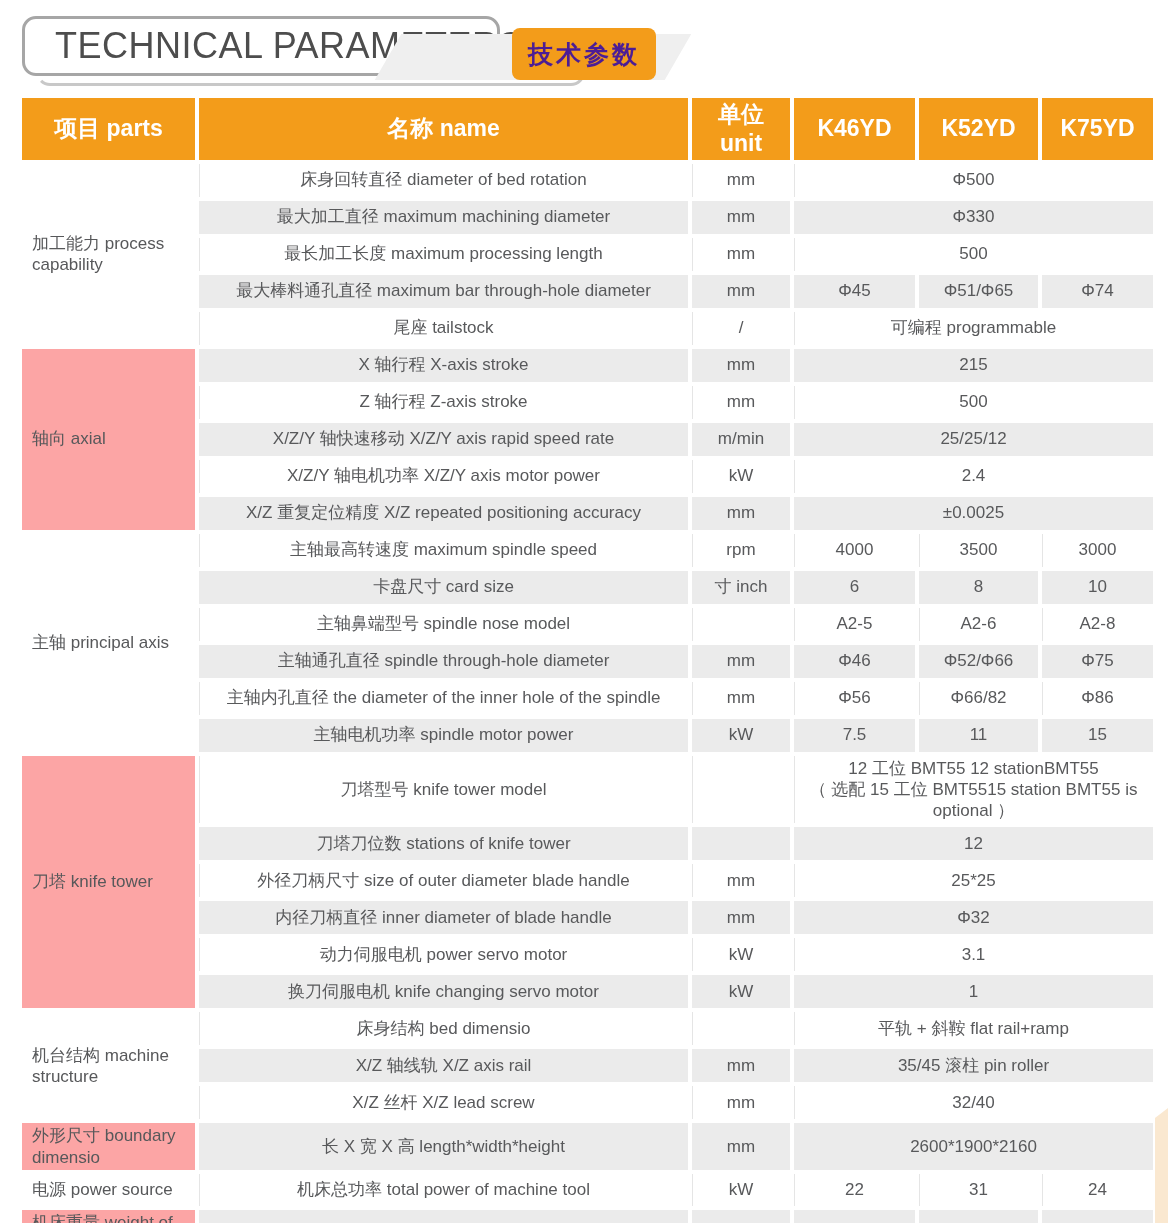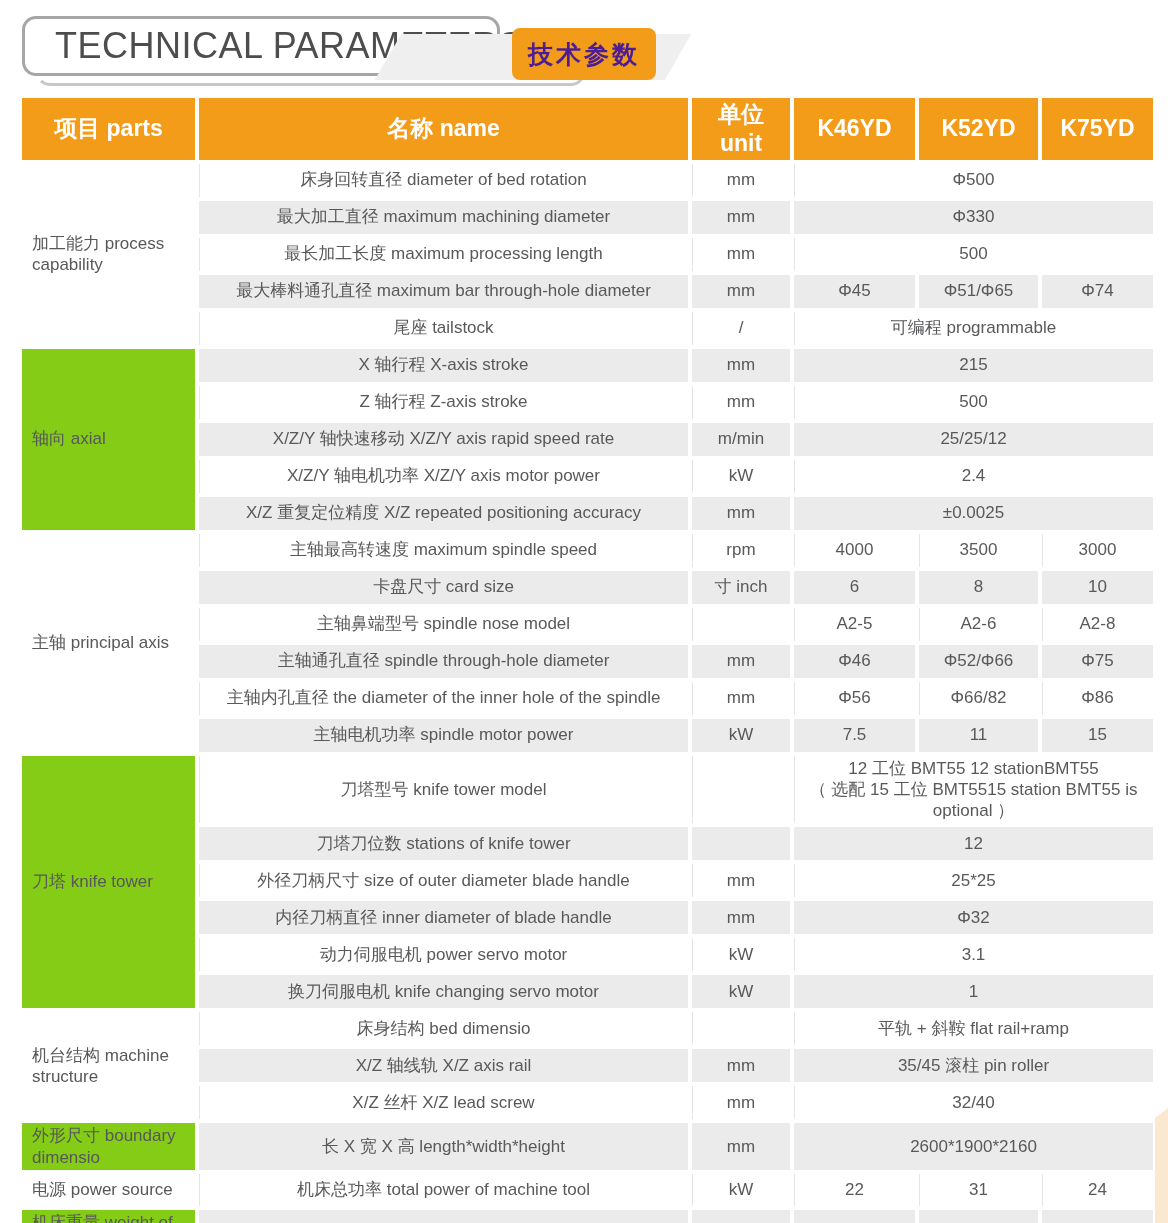--- a/index.html
+++ b/index.html
@@ -49,21 +49,21 @@
   }
   .spec thead th{
     background:#f39c1a;color:#ffffff;font-size:23px;font-weight:bold;height:37px;padding:2px 2px;
   }
   .spec td.cell-gray{background:#ebebeb;text-align:center;}
   .spec td.cell-white{background:#ffffff;}
   .spec th.group{
     text-align:left;padding-left:10px;padding-right:6px;font-weight:400;color:#57585a;
   }
   .spec th.gw{background:#ffffff;}
-  .spec th.gg{background:#84cc16;}
+  .spec th.gg{background:#fca5a5;}
   .spec tr.zw td{box-shadow:inset 1px 0 0 #e5e5e5;}
   .spec td.multiline{white-space:pre-line;}
 </style>
 </head>
 <body>
 
 <div class="page">
 
   <div class="deco band-a"></div>
   <div class="deco band-a2"></div>

